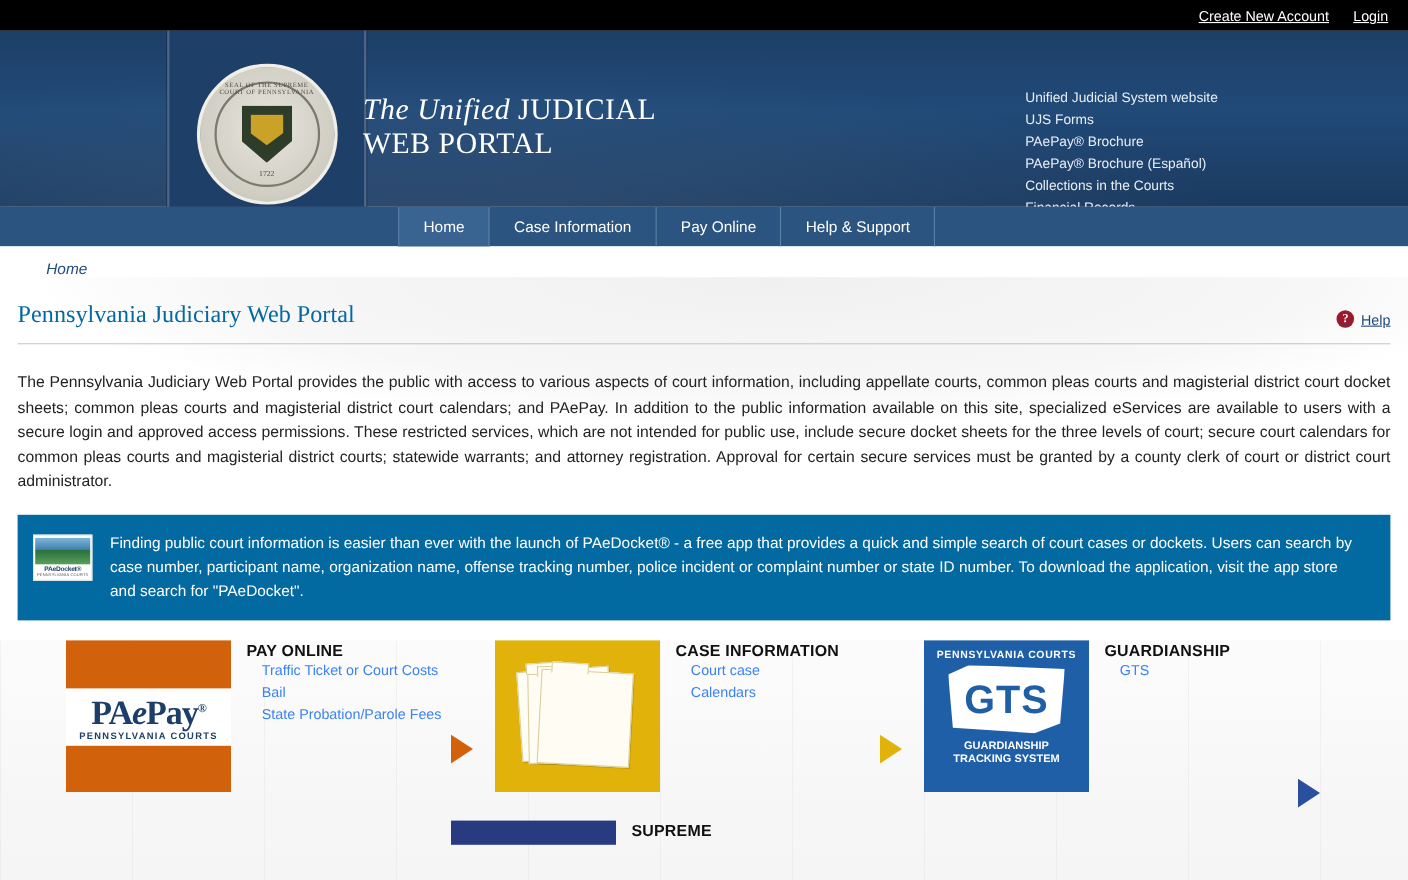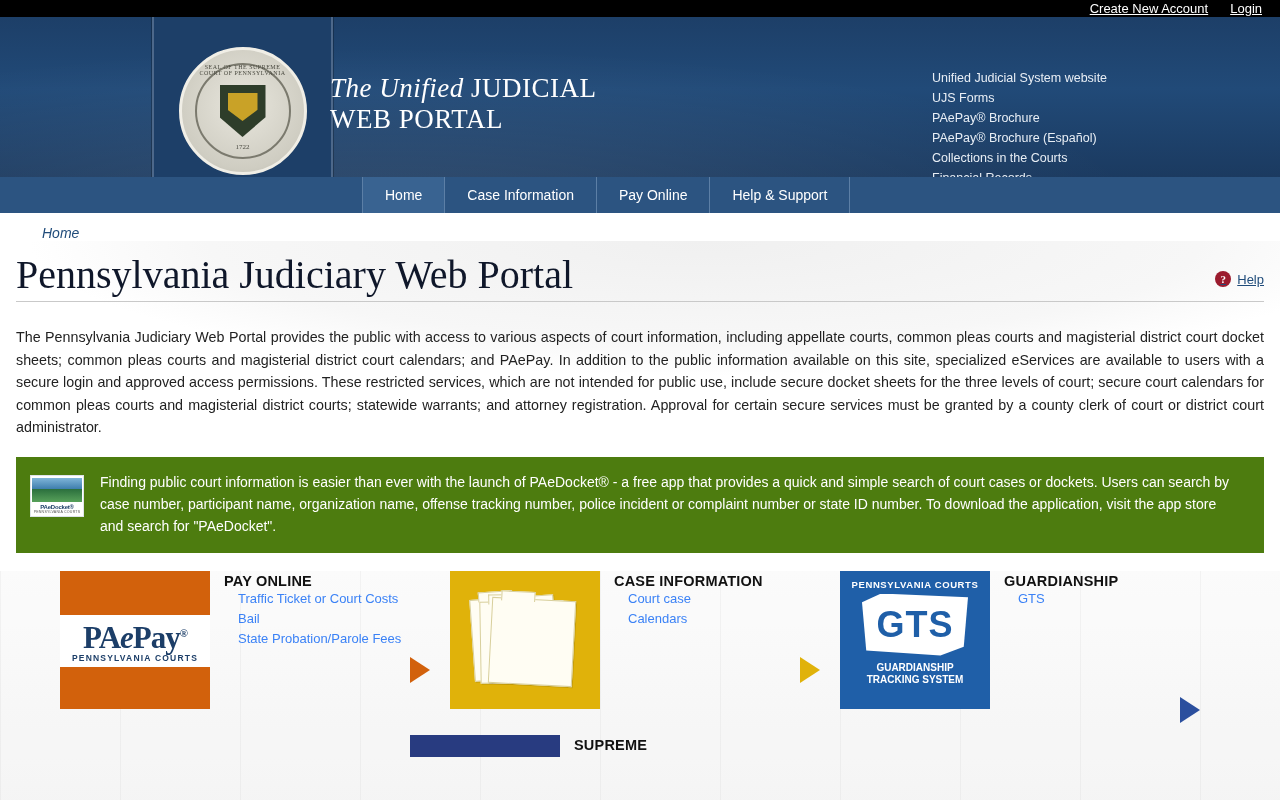--- a/index.html
+++ b/index.html
@@ -7,21 +7,21 @@
     margin: 0; padding: 0;
     width: 1280px; height: 800px;
     overflow: hidden;
     font-family: "Liberation Sans", sans-serif;
     background: #ffffff;
     color: #222;
   }
 
   
   .topbar {
-    height: 17px;
+    height: 28px;
     background: #000000;
     display: flex;
     align-items: center;
     justify-content: flex-end;
     padding-right: 18px;
   }
   .topbar a {
     color: #ffffff;
     font-size: 13px;
     text-decoration: underline;
@@ -185,22 +185,22 @@
     position:relative; z-index:1;
     display:flex; align-items:flex-end; justify-content:space-between;
     border-bottom: 1px solid #c9c9c9;
     padding-bottom: 8px;
     margin-top: 4px;
   }
   h1.page-title {
     margin: 0;
     font-family: "Liberation Serif", serif;
     font-weight: normal;
-    font-size: 40px;
-    color: #0f172a;
+    font-size: 22px;
+    color: #0369a1;
     line-height: 36px;
   }
   .help-link {
     display:flex; align-items:center; gap:6px;
     font-size: 13px; color:#1f4b7a; text-decoration: underline; cursor:pointer;
     padding-bottom: 6px;
   }
   .help-q {
     width:16px; height:16px; border-radius:50%;
     background:#9b1b2e; color:#fff; font-size:11px; font-weight:bold;
@@ -214,21 +214,21 @@
     line-height: 22.5px;
     color: #222;
     margin-top: 24px;
     text-align: justify;
   }
 
   
   .paedocket {
     position:relative; z-index:1;
     margin-top: 18px;
-    background: #4d7c0f;
+    background: #0369a1;
     color: #ffffff;
     display: flex;
     align-items: flex-start;
     gap: 16px;
     padding: 14px 22px 16px 14px;
   }
   .paedocket-logo {
     flex: 0 0 auto;
     width: 54px; height: 42px;
     background: #ffffff;

